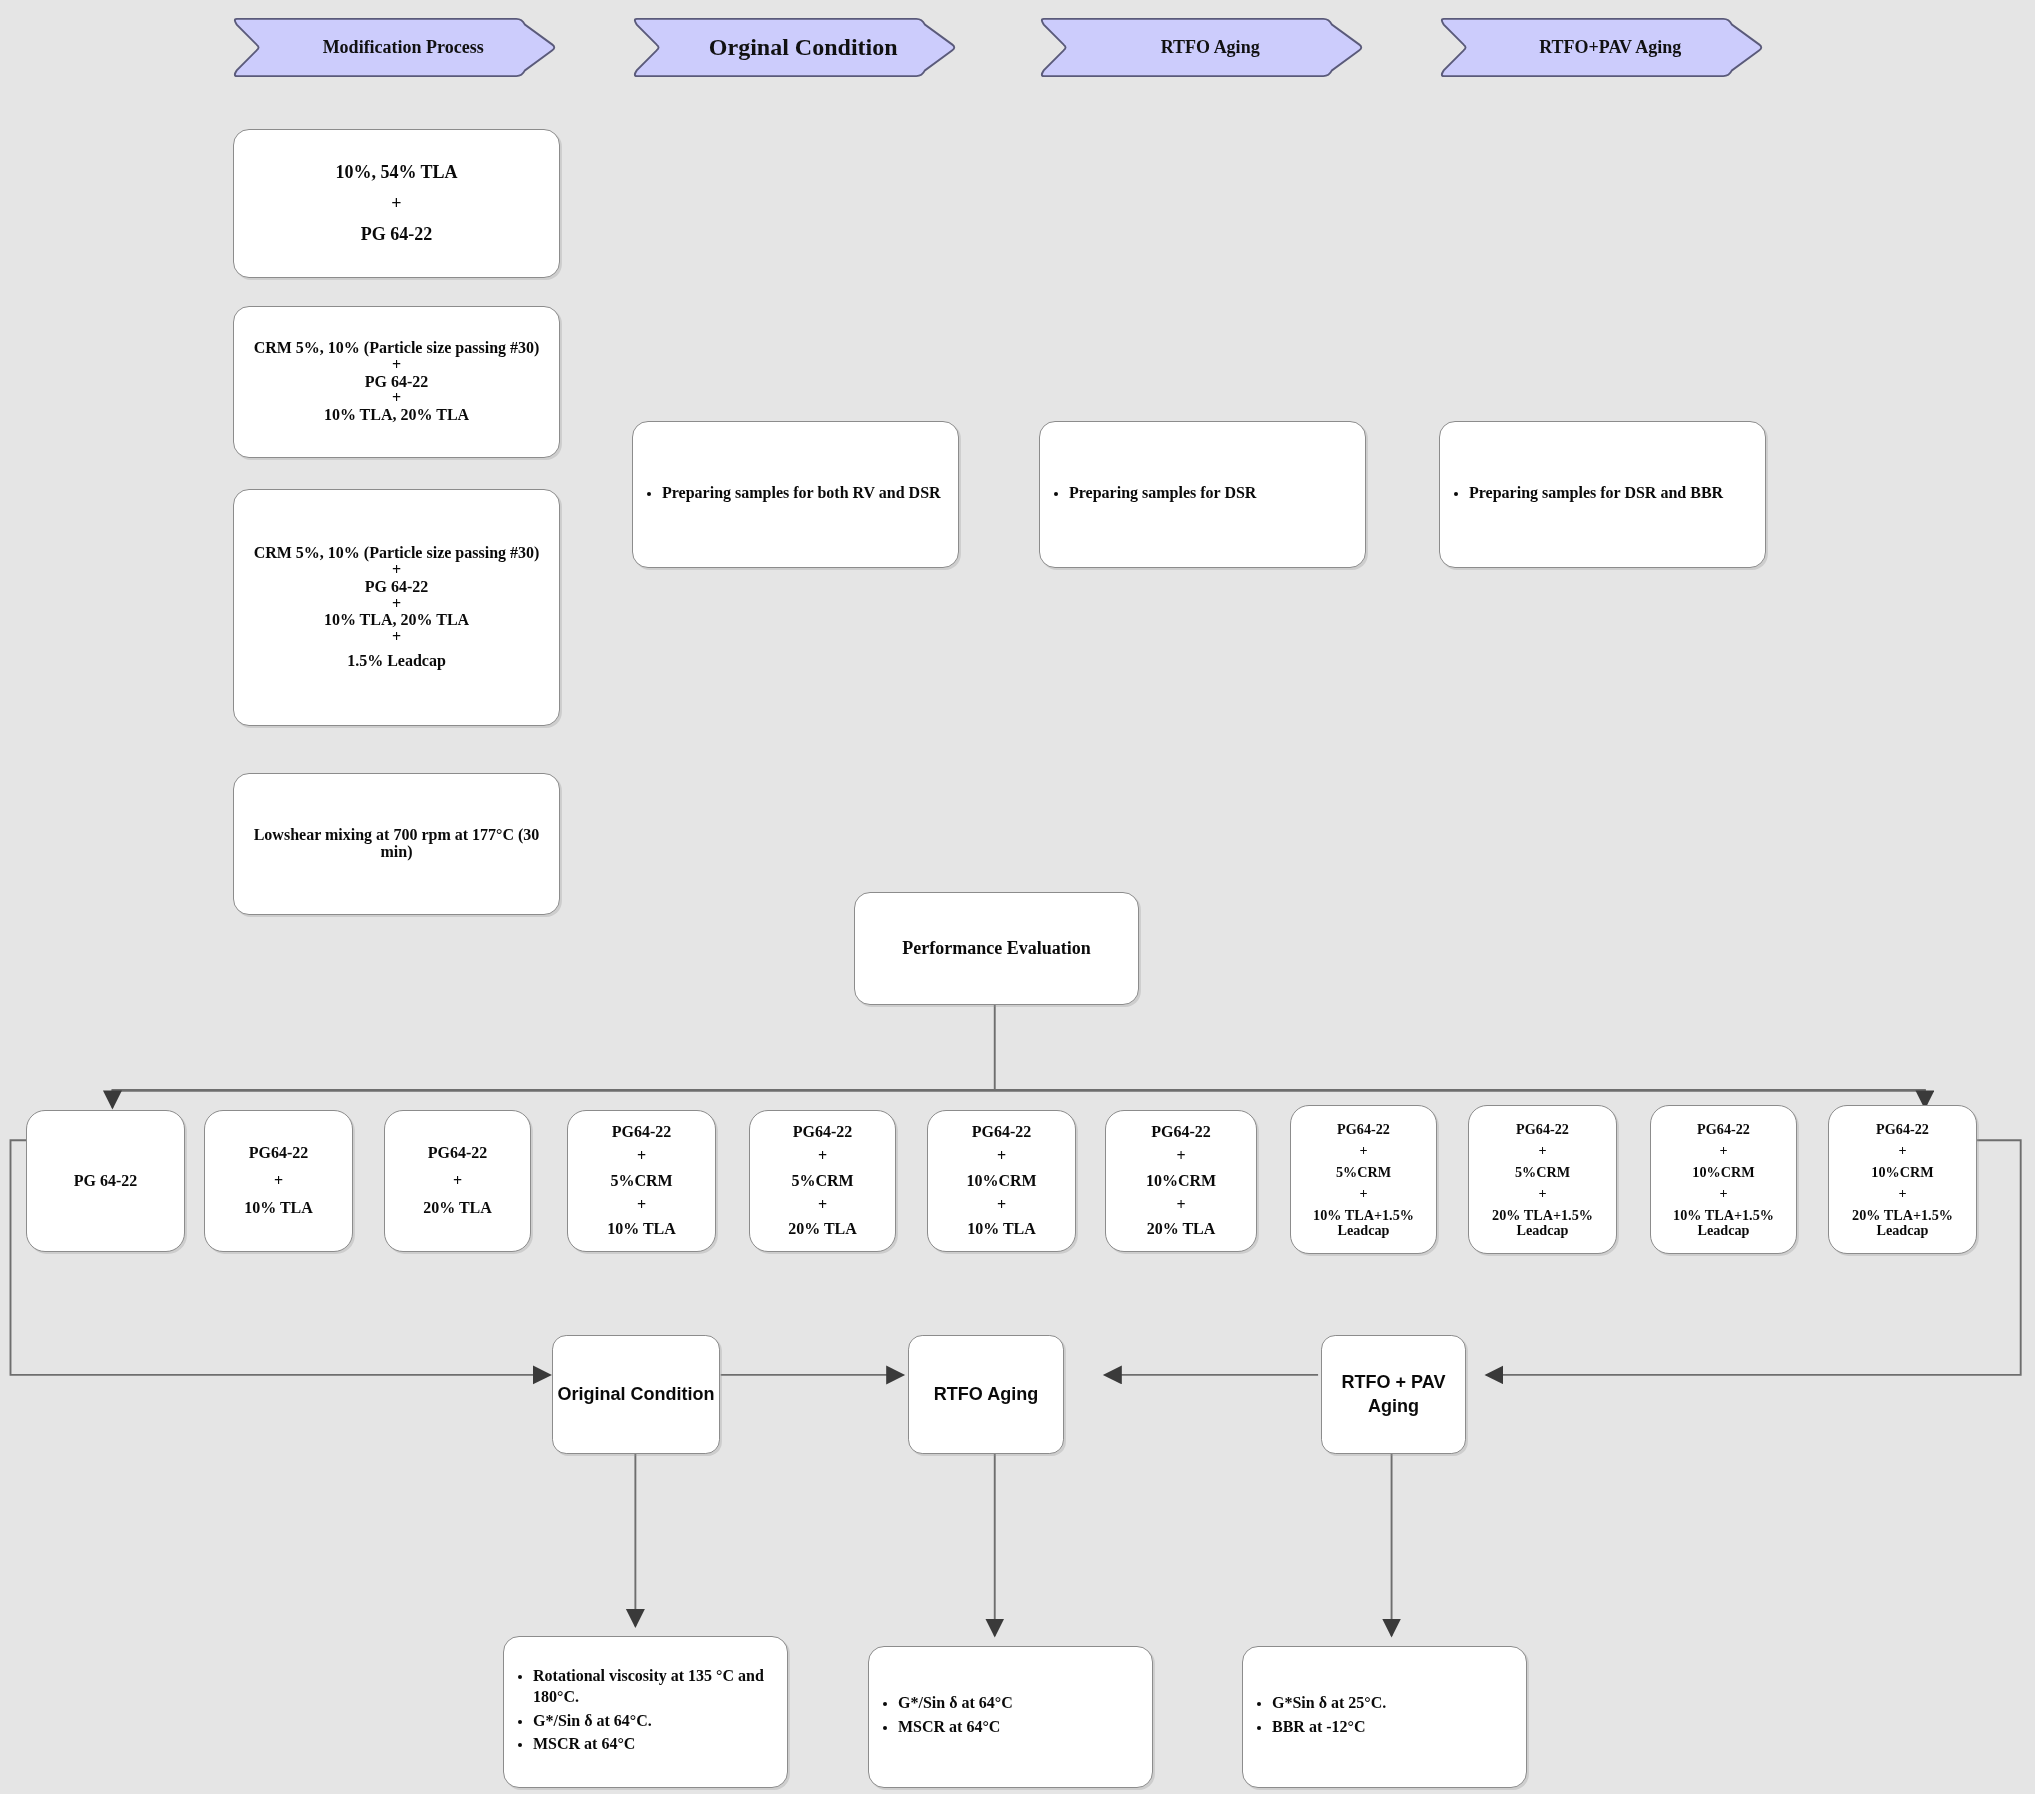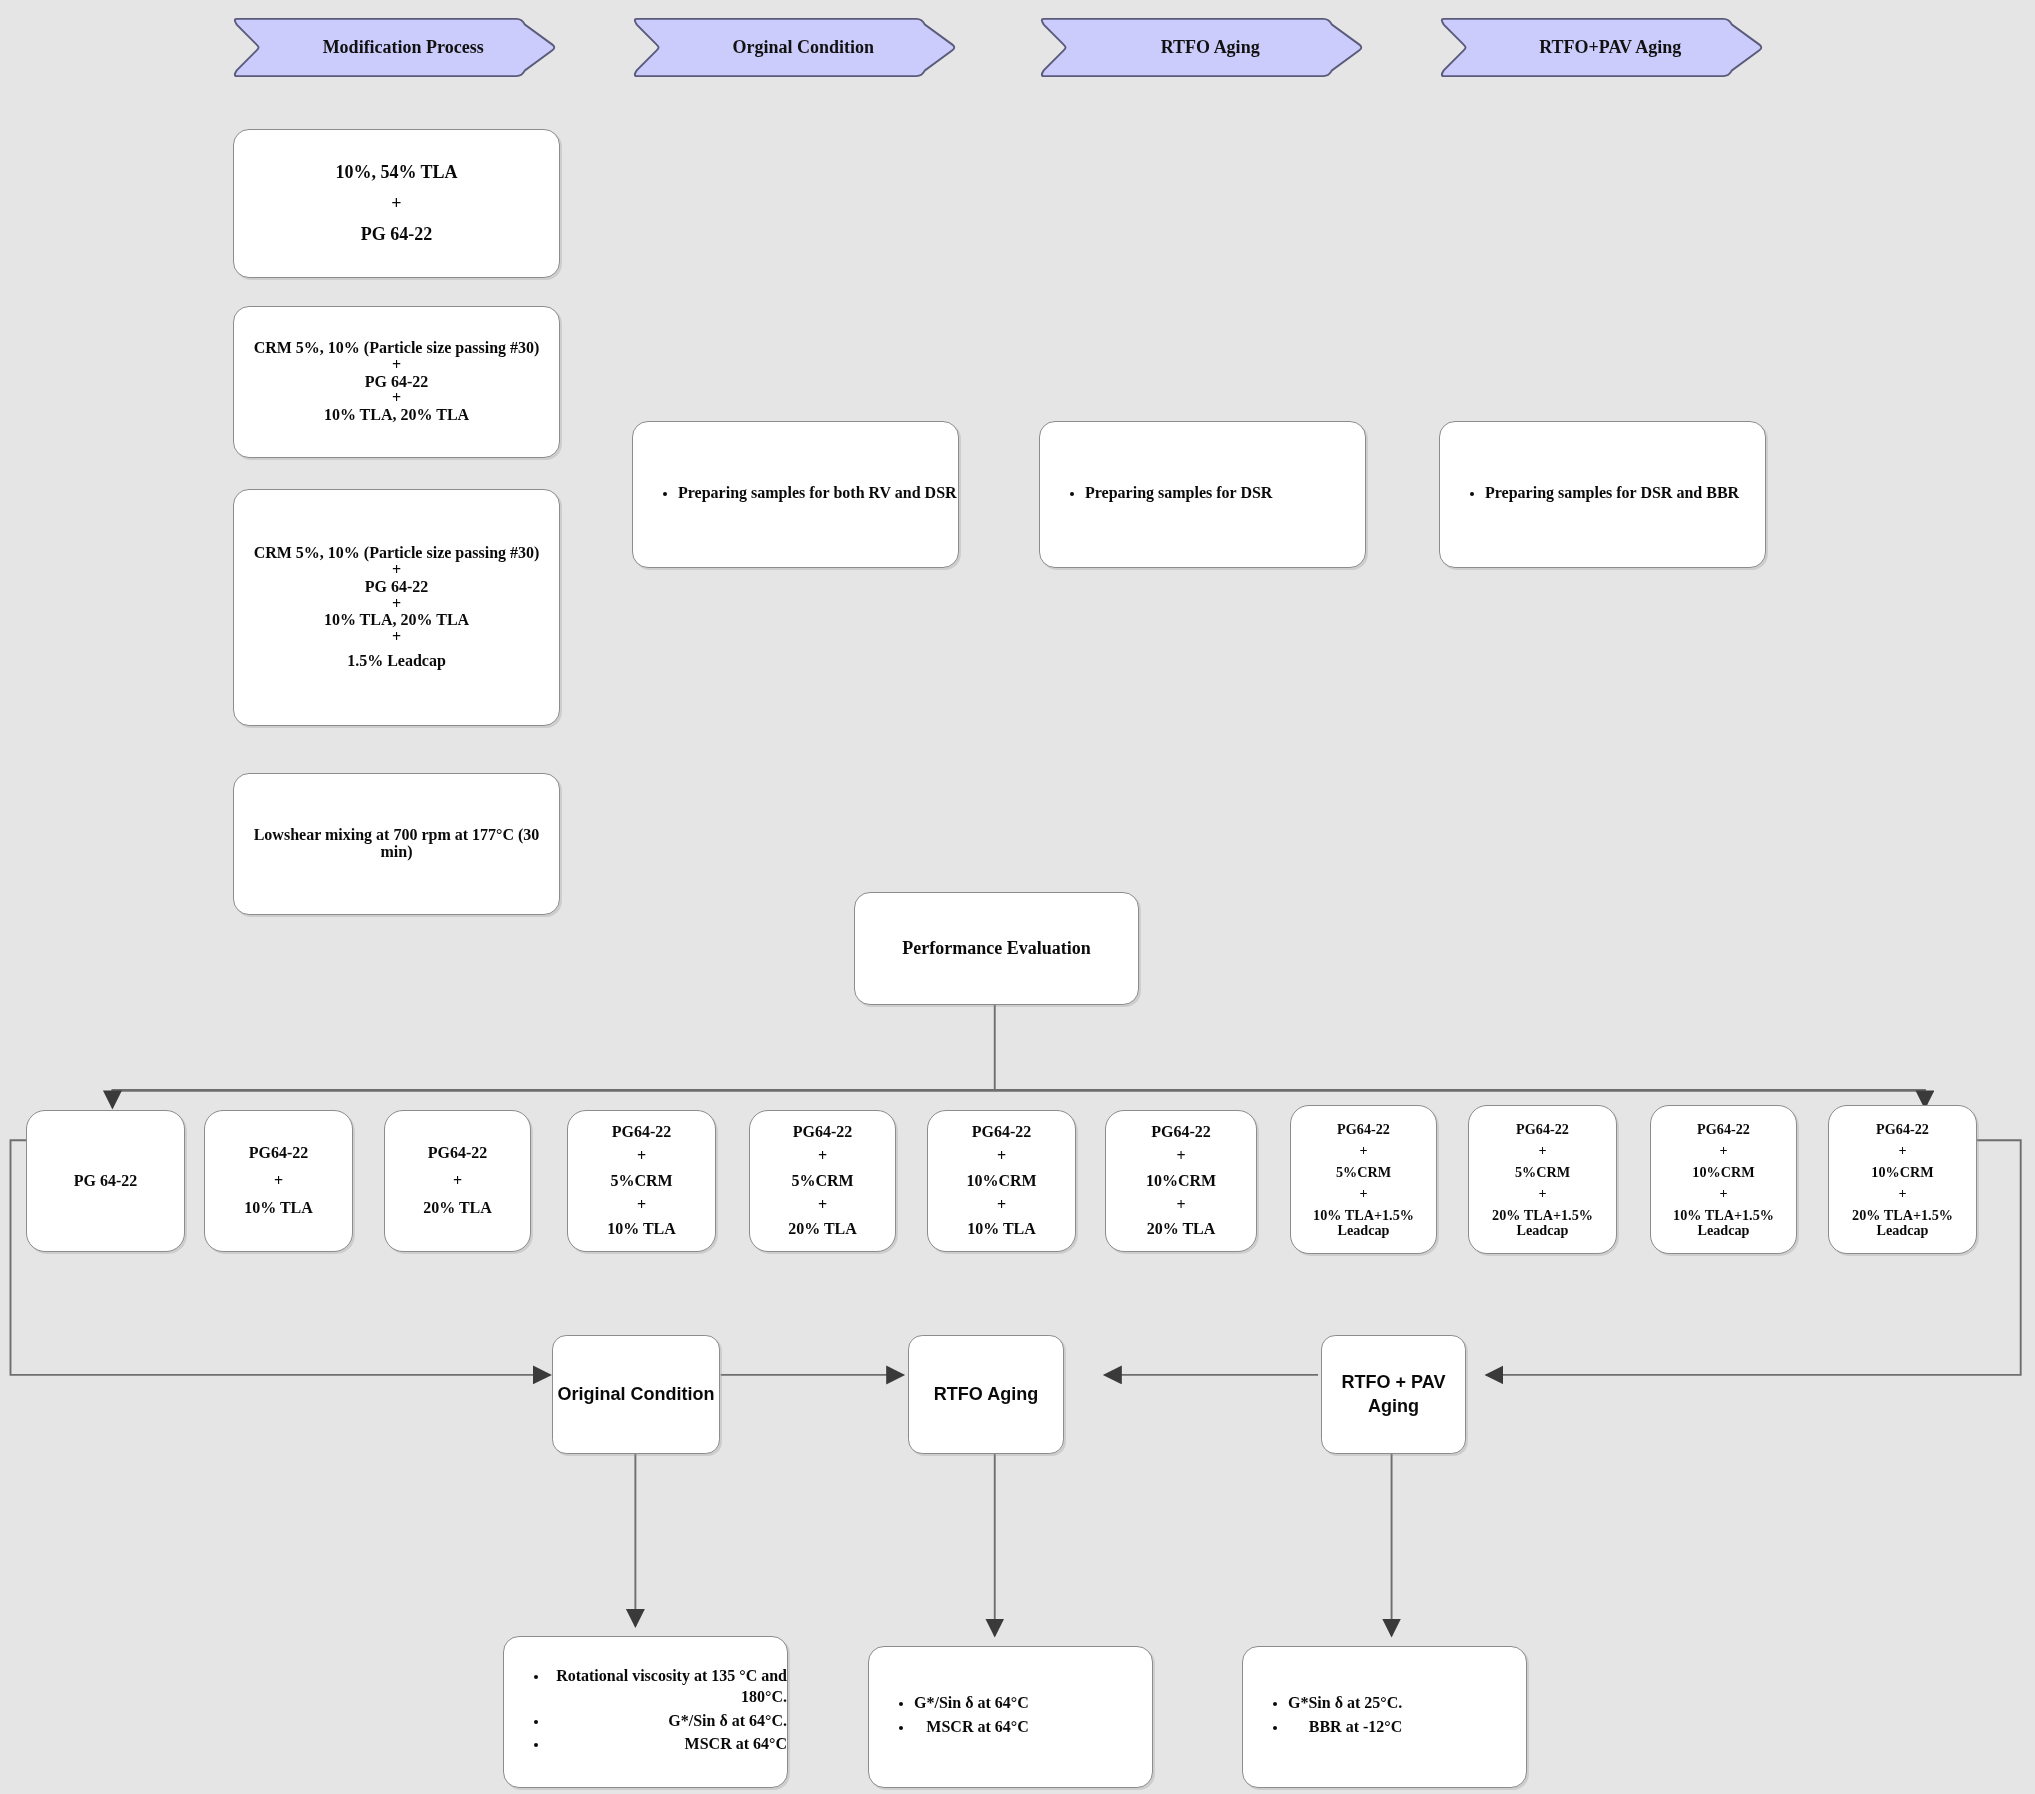--- a/index.html
+++ b/index.html
@@ -58,22 +58,21 @@
     font-weight:bold;
     line-height:1.3;
     box-shadow:1.9px 1.9px 0 rgba(150,150,150,.30);
   }
   .box .inner{width:100%;}
   .plus{display:block;line-height:1.05;}
   
   .box.bullets{
     align-items:center;
     justify-content:flex-start;
-    text-align:right;
-    padding-left:16px;
+    text-align:left;
   }
   .box.bullets ul{
     margin:0;
     padding-left:29px;
     list-style:disc;
   }
   .box.bullets li{
     margin:0 0 2.8px 0;
     font-weight:bold;
   }
@@ -125,21 +124,21 @@
     </g>
   </svg>
 
   <div class="banner" style="left:232px;top:17px;width:327px;height:61px;font-size:18px;">
     <svg class="bshape" viewBox="0 0 690 128" preserveAspectRatio="none">
       <path d="M10,4 L600,4 Q612,4 618,16 L676,58 Q684,64 676,70 L618,112 Q612,124 600,124 L10,124 Q2,124 10,112 L52,70 Q60,64 52,58 L10,16 Q2,4 10,4 Z" fill="#ccccfc" stroke="#5a5a7a" stroke-width="4"></path>
     </svg>
     <span class="blabel">Modification Process</span>
   </div>
 
-  <div class="banner" style="left:632px;top:17px;width:327px;height:61px;font-size:18px;">
+  <div class="banner" style="left:632px;top:17px;width:327px;height:61px;font-size:24px;">
     <svg class="bshape" viewBox="0 0 690 128" preserveAspectRatio="none">
       <path d="M10,4 L600,4 Q612,4 618,16 L676,58 Q684,64 676,70 L618,112 Q612,124 600,124 L10,124 Q2,124 10,112 L52,70 Q60,64 52,58 L10,16 Q2,4 10,4 Z" fill="#ccccfc" stroke="#5a5a7a" stroke-width="4"></path>
     </svg>
     <span class="blabel">Orginal Condition</span>
   </div>
 
   <div class="banner" style="left:1039px;top:17px;width:327px;height:61px;font-size:18px;">
     <svg class="bshape" viewBox="0 0 690 128" preserveAspectRatio="none">
       <path d="M10,4 L600,4 Q612,4 618,16 L676,58 Q684,64 676,70 L618,112 Q612,124 600,124 L10,124 Q2,124 10,112 L52,70 Q60,64 52,58 L10,16 Q2,4 10,4 Z" fill="#ccccfc" stroke="#5a5a7a" stroke-width="4"></path>
     </svg>

